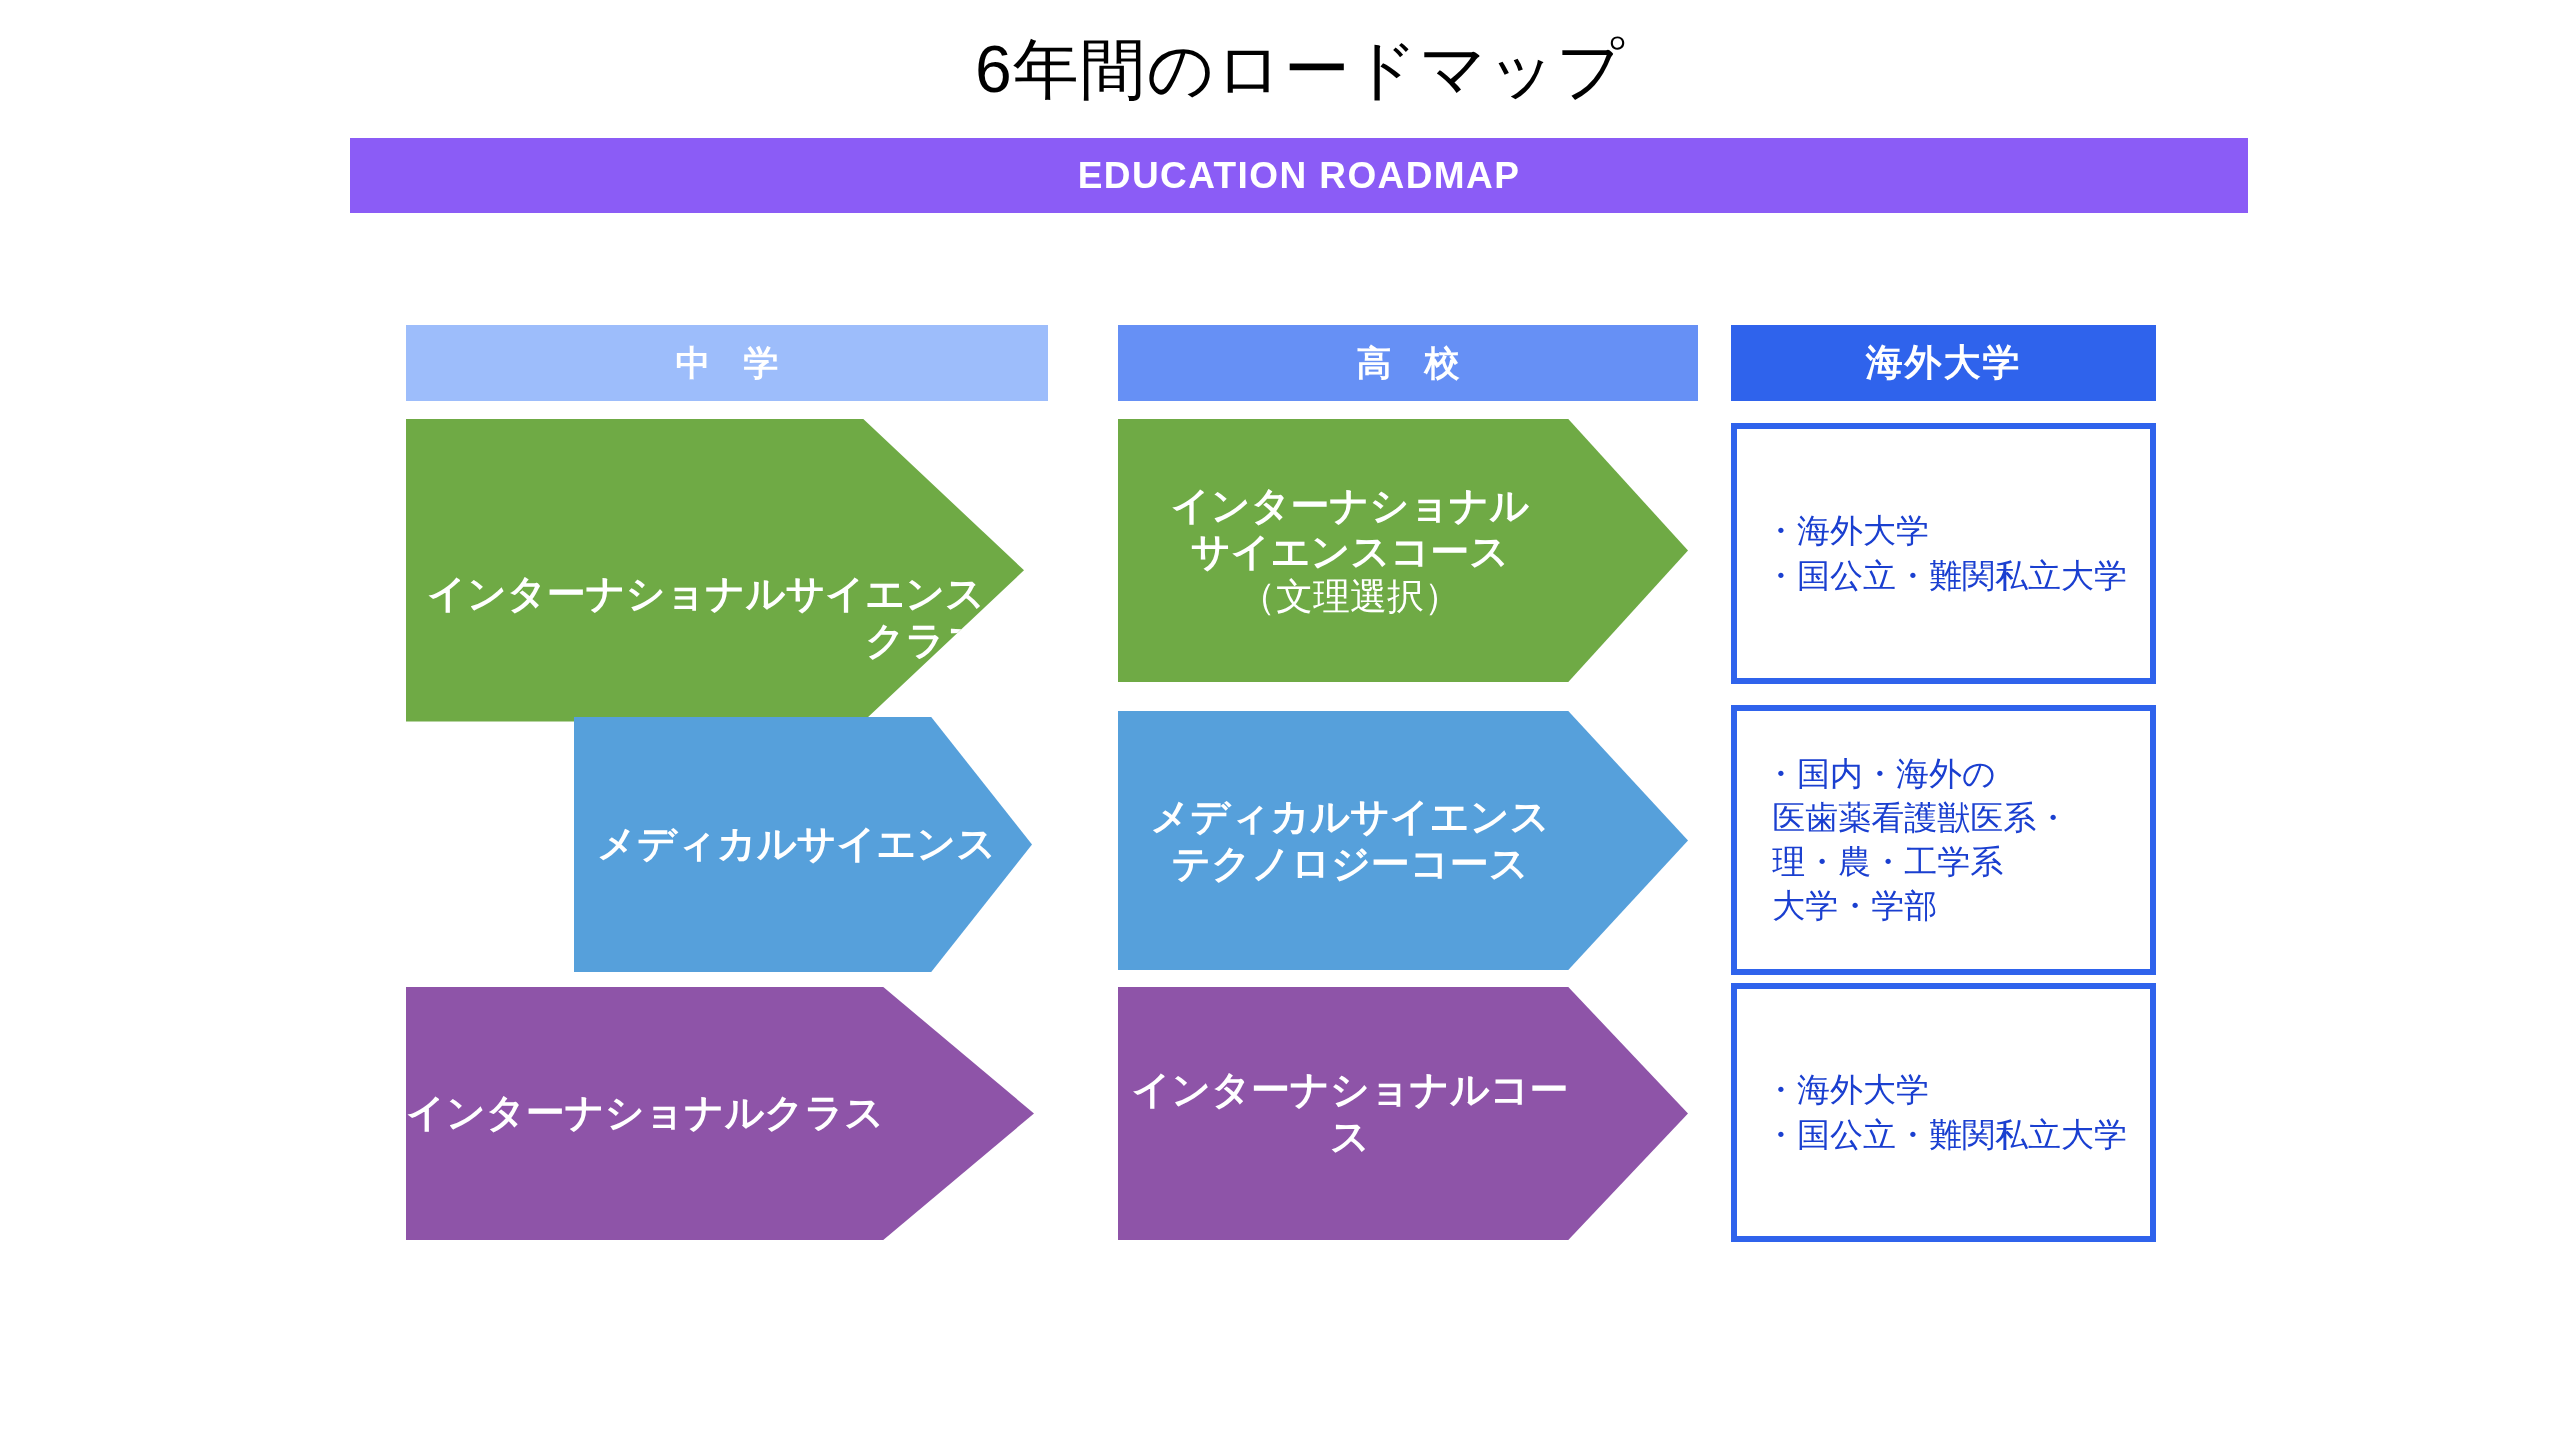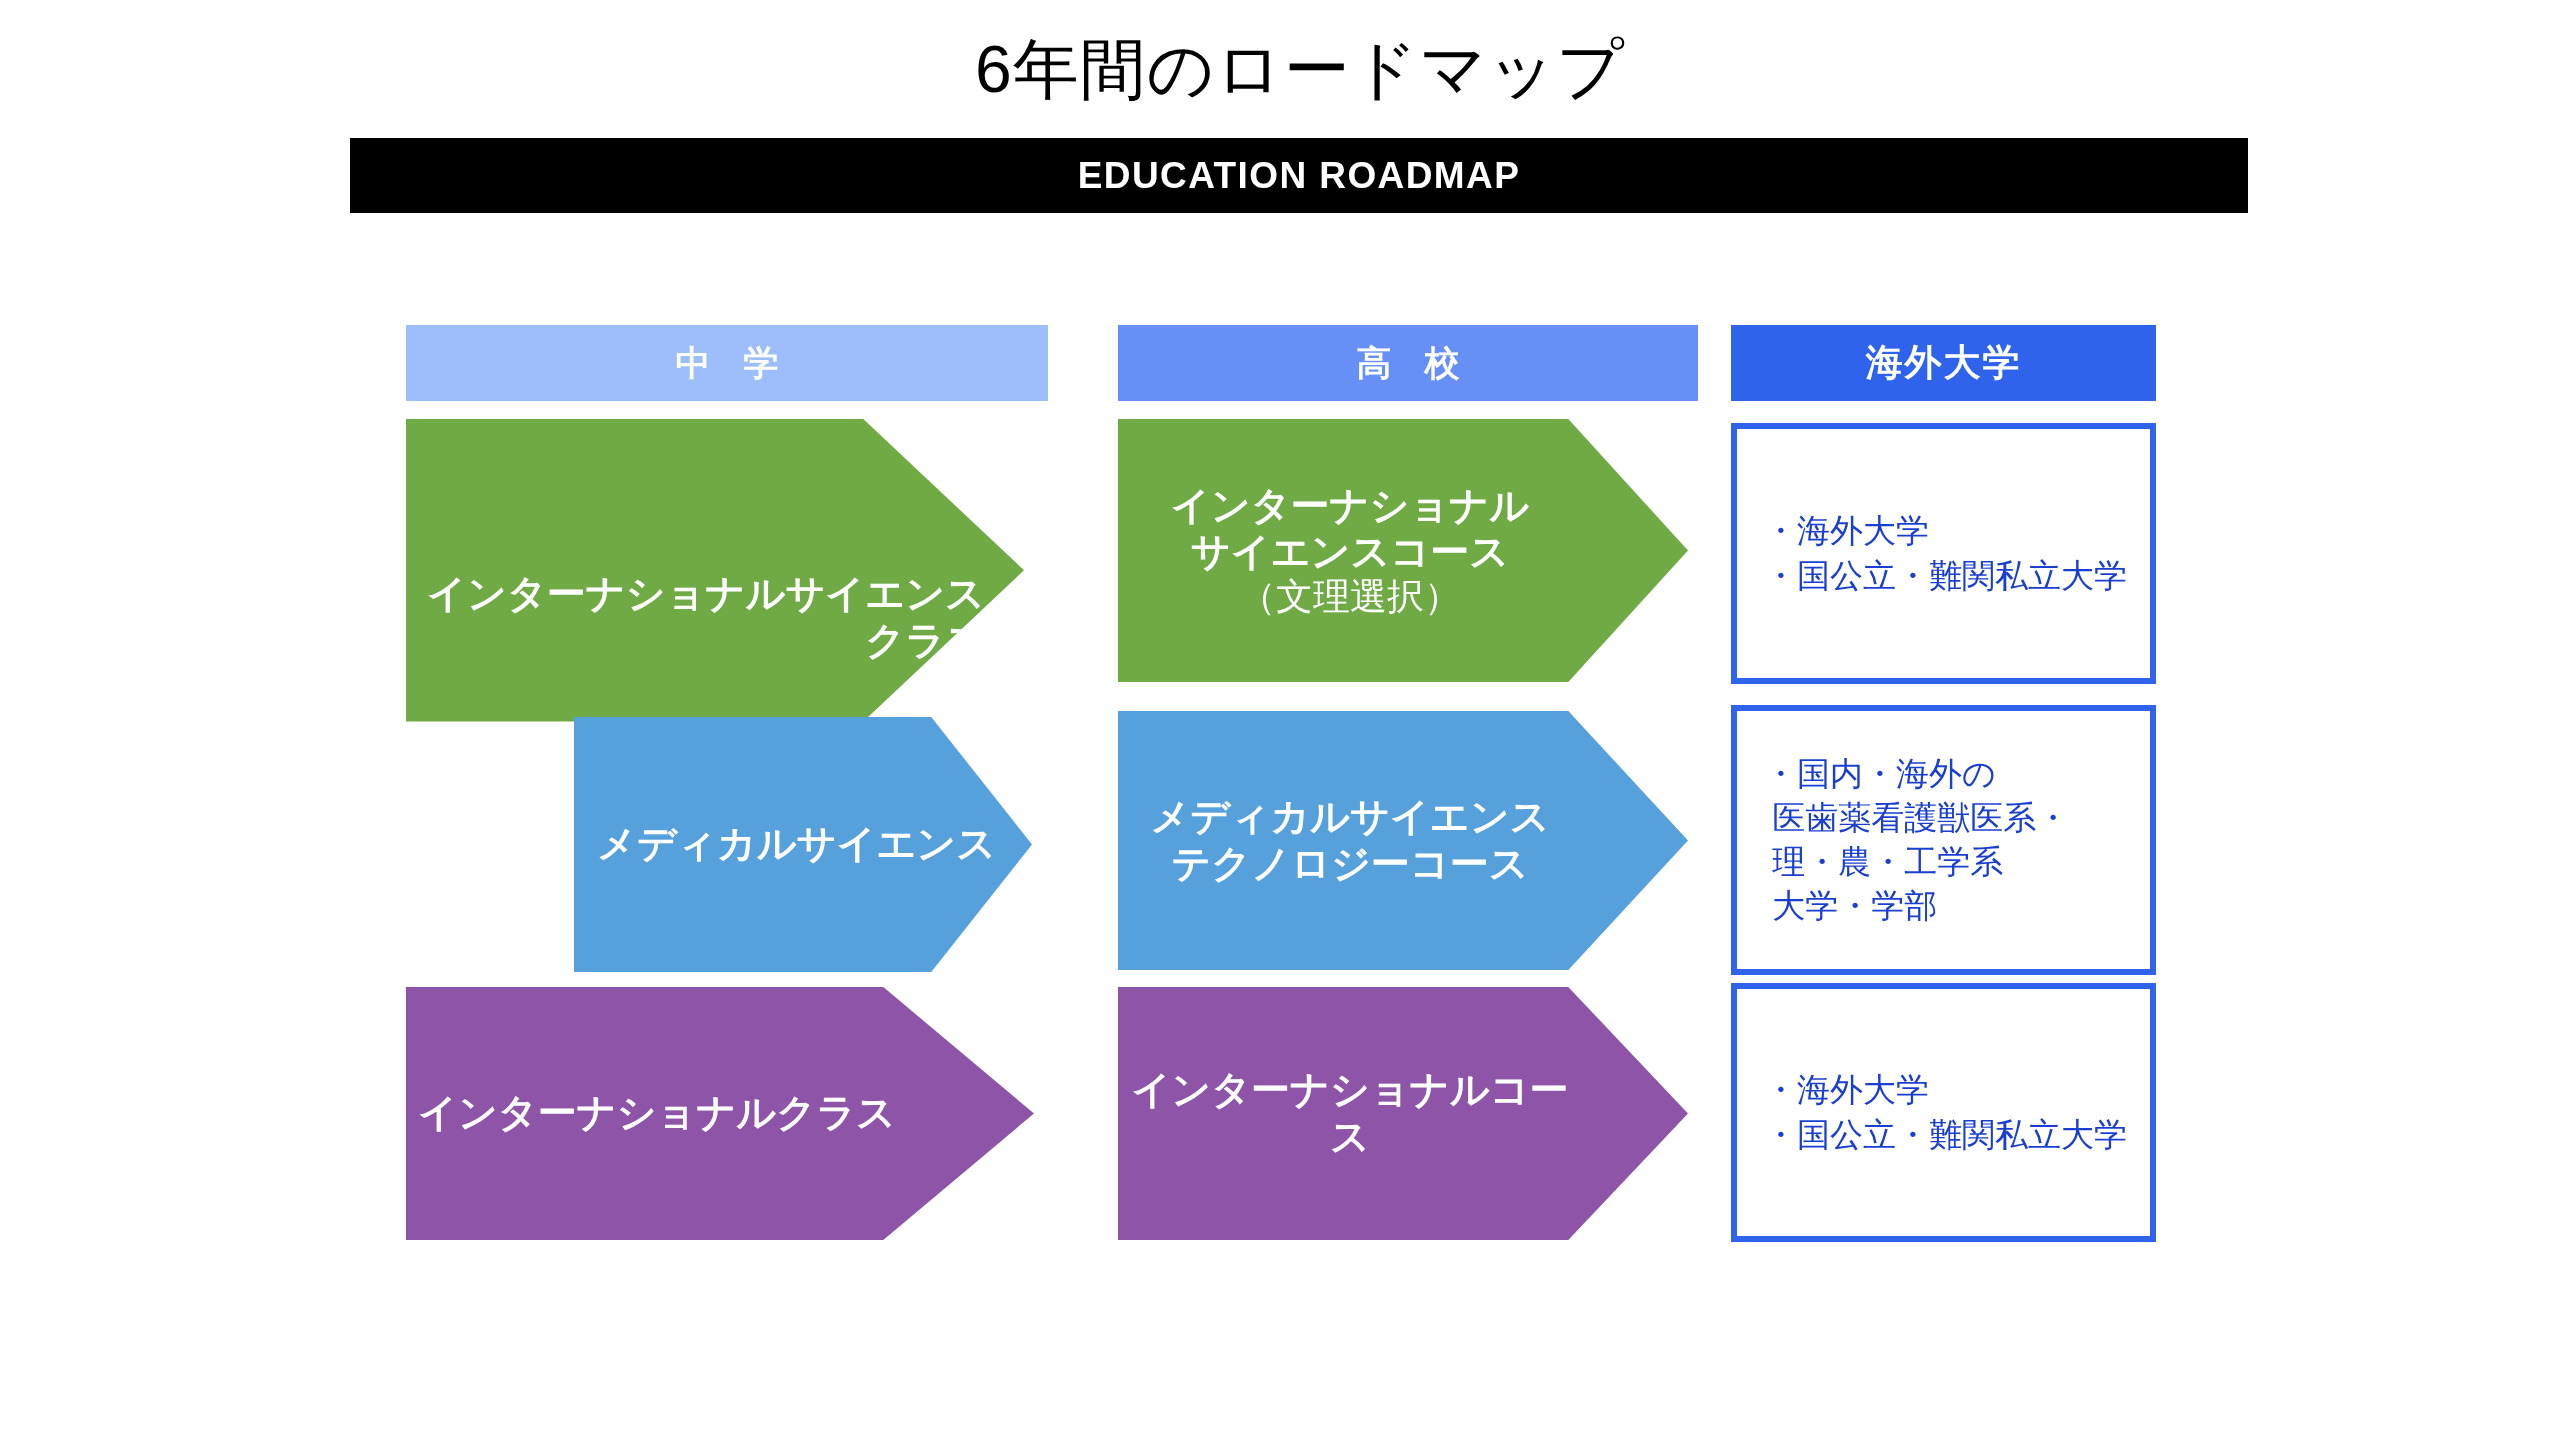--- a/index.html
+++ b/index.html
@@ -20,21 +20,21 @@
     color:#000000;
     letter-spacing:1px;
     white-space:nowrap;
     padding-left:12px;
   }
 
   
   .banner{
     position:absolute;left:350px;top:138px;
     width:1898px;height:75px;
-    background:#000000;
+    background:#8b5cf6;
     display:flex;align-items:center;justify-content:center;
   }
   .banner span{
     color:#ffffff;
     font-size:37px;
     font-weight:bold;
     letter-spacing:1.4px;
   }
 
   
@@ -80,21 +80,21 @@
 
   
   .chev-mid-purple{
     left:406px;top:987px;width:628px;height:253px;
     background:#8e54a8;
     clip-path:polygon(0 0, 76% 0, 100% 50%, 76% 100%, 0 100%);
     justify-content:center;
     padding-right:126px;
     font-size:39px;
   }
-  .chev-mid-purple .txt{text-align:center;}
+  .chev-mid-purple .txt{}
 
   
   .chev-hi{
     left:1118px;width:570px;
     clip-path:polygon(0 0, 79% 0, 100% 50%, 79% 100%, 0 100%);
     justify-content:center;
     padding-right:106px;
     font-size:39px;
   }
   .chev-hi .txt{text-align:center;}

